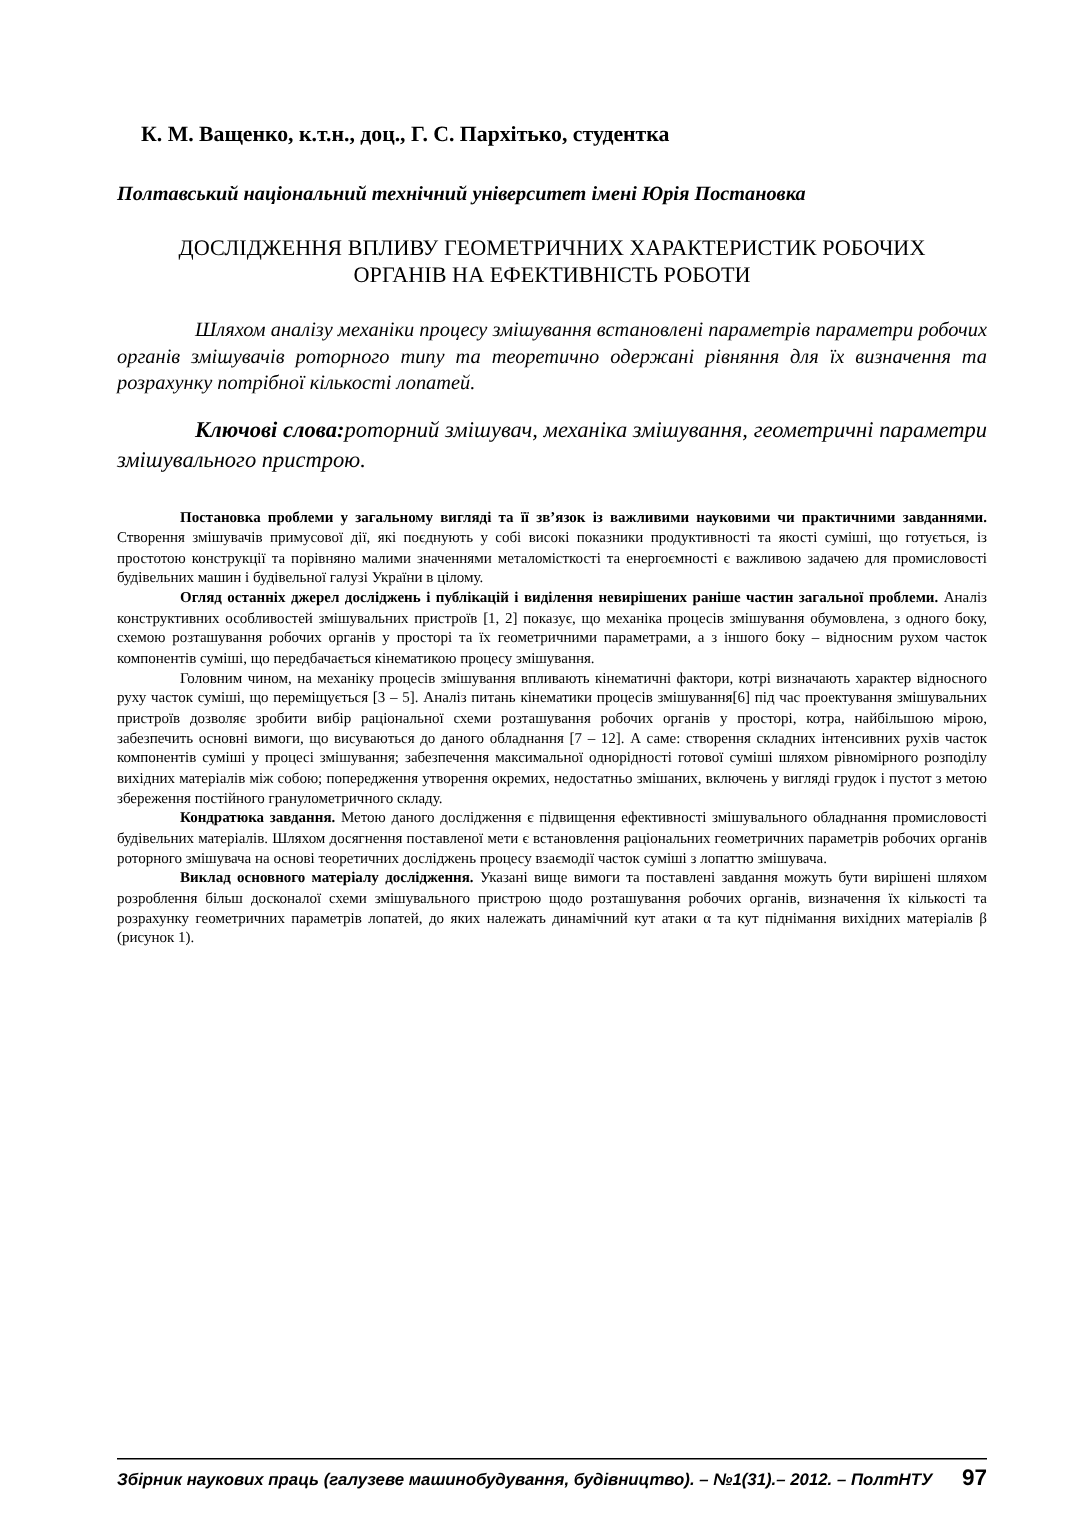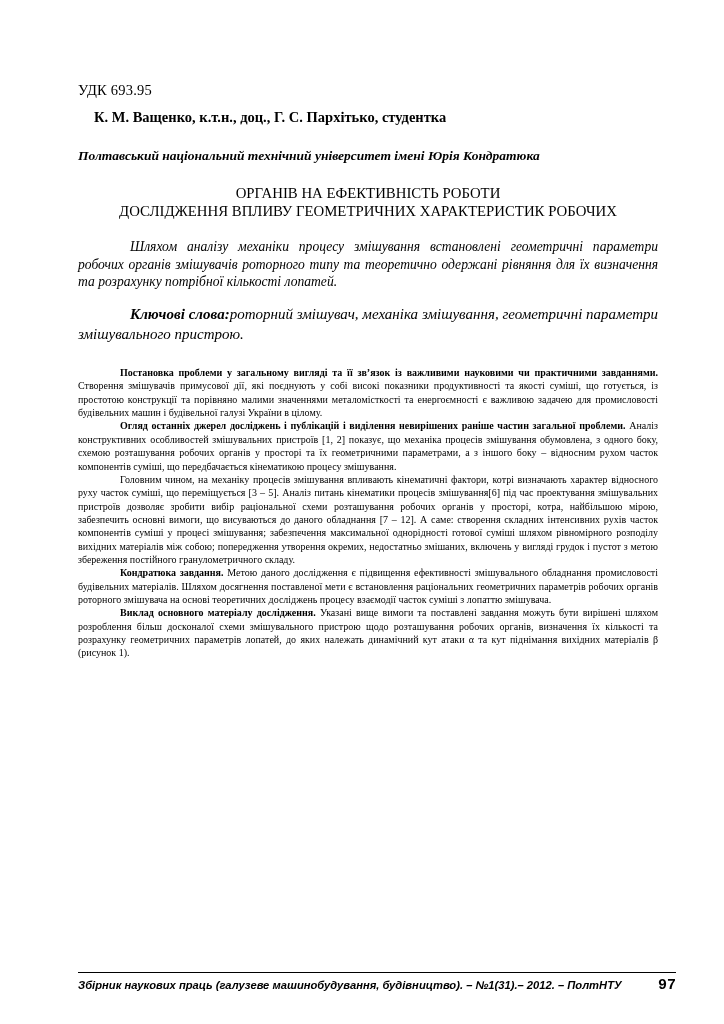--- a/index.html
+++ b/index.html
@@ -71,61 +71,60 @@
     font-size: 10px;
     text-align: justify;
     line-height: 1.335;
     margin: 0;
     text-indent: 42px;
   }
   .body-par b { font-weight: bold; }
   .footer {
     position: absolute;
     left: 78px;
-    right: 48px;
+    right: 66px;
     bottom: 30px;
   }
   .footer-rule {
     border-top: 1.6px solid #000;
     margin-bottom: 4px;
   }
   .footer-row {
     display: flex;
     align-items: baseline;
     justify-content: space-between;
   }
   .footer-text {
     font-size: 11.2px;
     font-weight: bold;
     font-style: italic;
     font-family: "Liberation Sans", sans-serif;
   }
   .footer-page {
     font-size: 15px;
     font-weight: bold;
-    font-family: Liberation Mono, monospace;
+    font-family: Liberation Sans, sans-serif;
   }
 </style>
 </head>
 <body>
 
 <div class="page">
 
-  <p class="udk">УДК 693.95</p>
 
   <p class="authors">К. М. Ващенко, к.т.н., доц., Г. С. Пархітько, студентка</p>
 
-  <p class="affiliation">Полтавський національний технічний університет імені Юрія Кондратюка</p>
+  <p class="affiliation">Полтавський національний технічний університет імені Юрія Постановка</p>
 
   <div class="title">
+    <div>ДОСЛІДЖЕННЯ ВПЛИВУ ГЕОМЕТРИЧНИХ ХАРАКТЕРИСТИК РОБОЧИХ</div>
     <div>ОРГАНІВ НА ЕФЕКТИВНІСТЬ РОБОТИ</div>
-    <div>ДОСЛІДЖЕННЯ ВПЛИВУ ГЕОМЕТРИЧНИХ ХАРАКТЕРИСТИК РОБОЧИХ</div>
   </div>
 
-  <p class="abstract">Шляхом аналізу механіки процесу змішування встановлені геометричні параметри робочих органів змішувачів роторного типу та теоретично одержані рівняння для їх визначення та розрахунку потрібної кількості лопатей.</p>
+  <p class="abstract">Шляхом аналізу механіки процесу змішування встановлені параметрів параметри робочих органів змішувачів роторного типу та теоретично одержані рівняння для їх визначення та розрахунку потрібної кількості лопатей.</p>
 
   <p class="keywords"><b>Ключові слова:</b><span>роторний змішувач, механіка змішування, геометричні параметри змішувального пристрою.</span></p>
 
   <p class="body-par"><b>Постановка проблеми у загальному вигляді та її зв’язок із важливими науковими чи практичними завданнями.</b><span> Створення змішувачів примусової дії, які поєднують у собі високі показники продуктивності та якості суміші, що готується, із простотою конструкції та порівняно малими значеннями металомісткості та енергоємності є важливою задачею для промисловості будівельних машин і будівельної галузі України в цілому.</span></p>
 
   <p class="body-par"><b>Огляд останніх джерел досліджень і публікацій і виділення невирішених раніше частин загальної проблеми.</b><span> Аналіз конструктивних особливостей змішувальних пристроїв [1, 2] показує, що механіка процесів змішування обумовлена, з одного боку, схемою розташування робочих органів у просторі та їх геометричними параметрами, а з іншого боку – відносним рухом часток компонентів суміші, що передбачається кінематикою процесу змішування.</span></p>
 
   <p class="body-par"><span>Головним чином, на механіку процесів змішування впливають кінематичні фактори, котрі визначають характер відносного руху часток суміші, що переміщується [3 – 5]. Аналіз питань кінематики процесів змішування[6] під час проектування змішувальних пристроїв дозволяє зробити вибір раціональної схеми розташування робочих органів у просторі, котра, найбільшою мірою, забезпечить основні вимоги, що висуваються до даного обладнання [7 – 12]. А саме: створення складних інтенсивних рухів часток компонентів суміші у процесі змішування; забезпечення максимальної однорідності готової суміші шляхом рівномірного розподілу вихідних матеріалів між собою; попередження утворення окремих, недостатньо змішаних, включень у вигляді грудок і пустот з метою збереження постійного гранулометричного складу.</span></p>
 
   <p class="body-par"><b>Кондратюка завдання.</b><span> Метою даного дослідження є підвищення ефективності змішувального обладнання промисловості будівельних матеріалів. Шляхом досягнення поставленої мети є встановлення раціональних геометричних параметрів робочих органів роторного змішувача на основі теоретичних досліджень процесу взаємодії часток суміші з лопаттю змішувача.</span></p>

